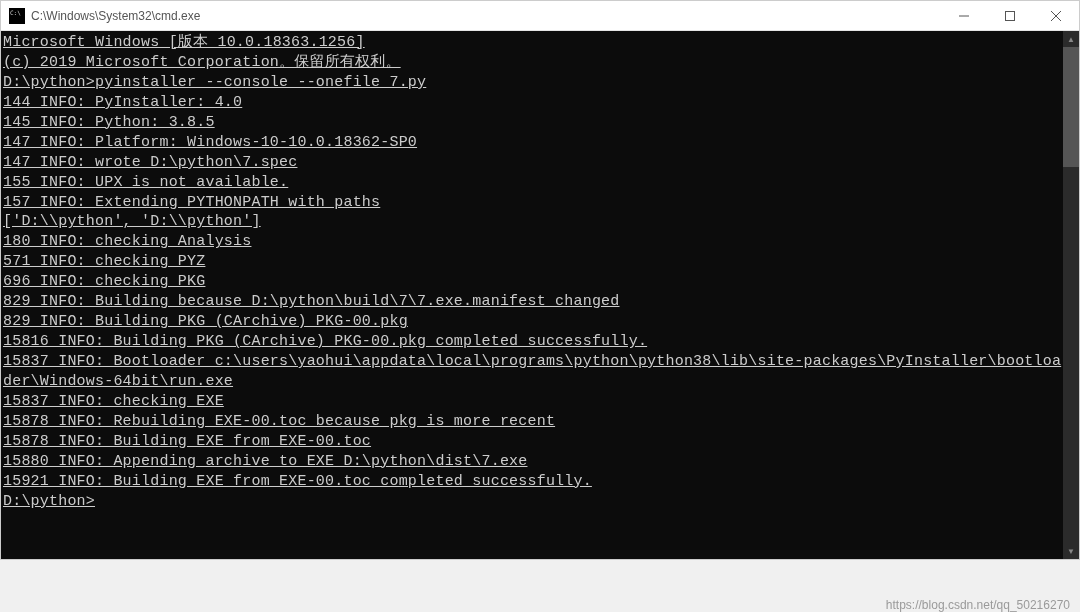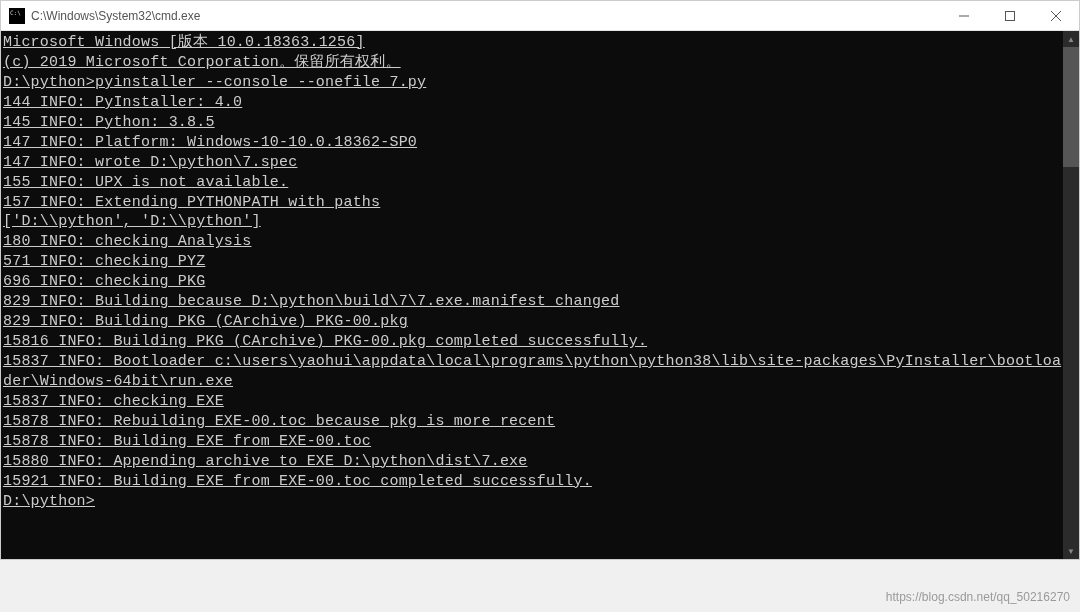--- a/index.html
+++ b/index.html
@@ -121,21 +121,21 @@
     .scrollbar-arrow.up {
       position: absolute;
       top: 0;
     }
     .scrollbar-arrow.down {
       position: absolute;
       bottom: 0;
     }
     .watermark {
       position: absolute;
-      bottom: 8px;
+      bottom: 0;
       right: 10px;
       font-size: 12px;
       color: #9a9a9a;
       font-family: Arial, sans-serif;
     }
   </style>
 </head>
 <body>
 
 <div class="window">

